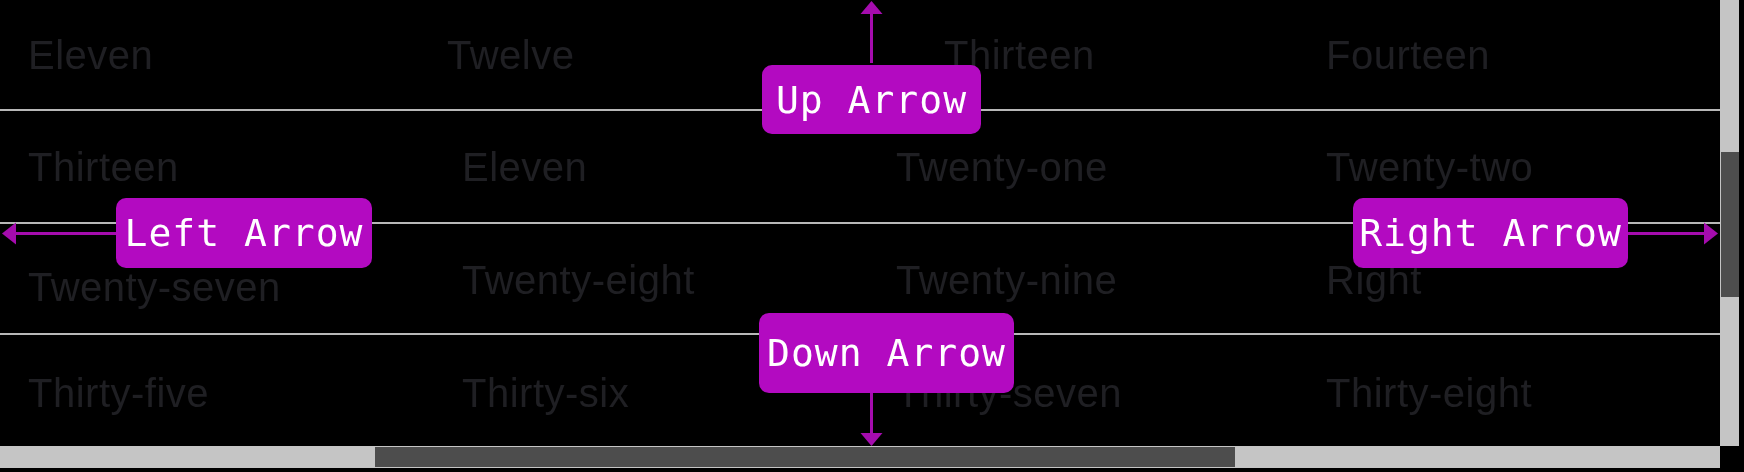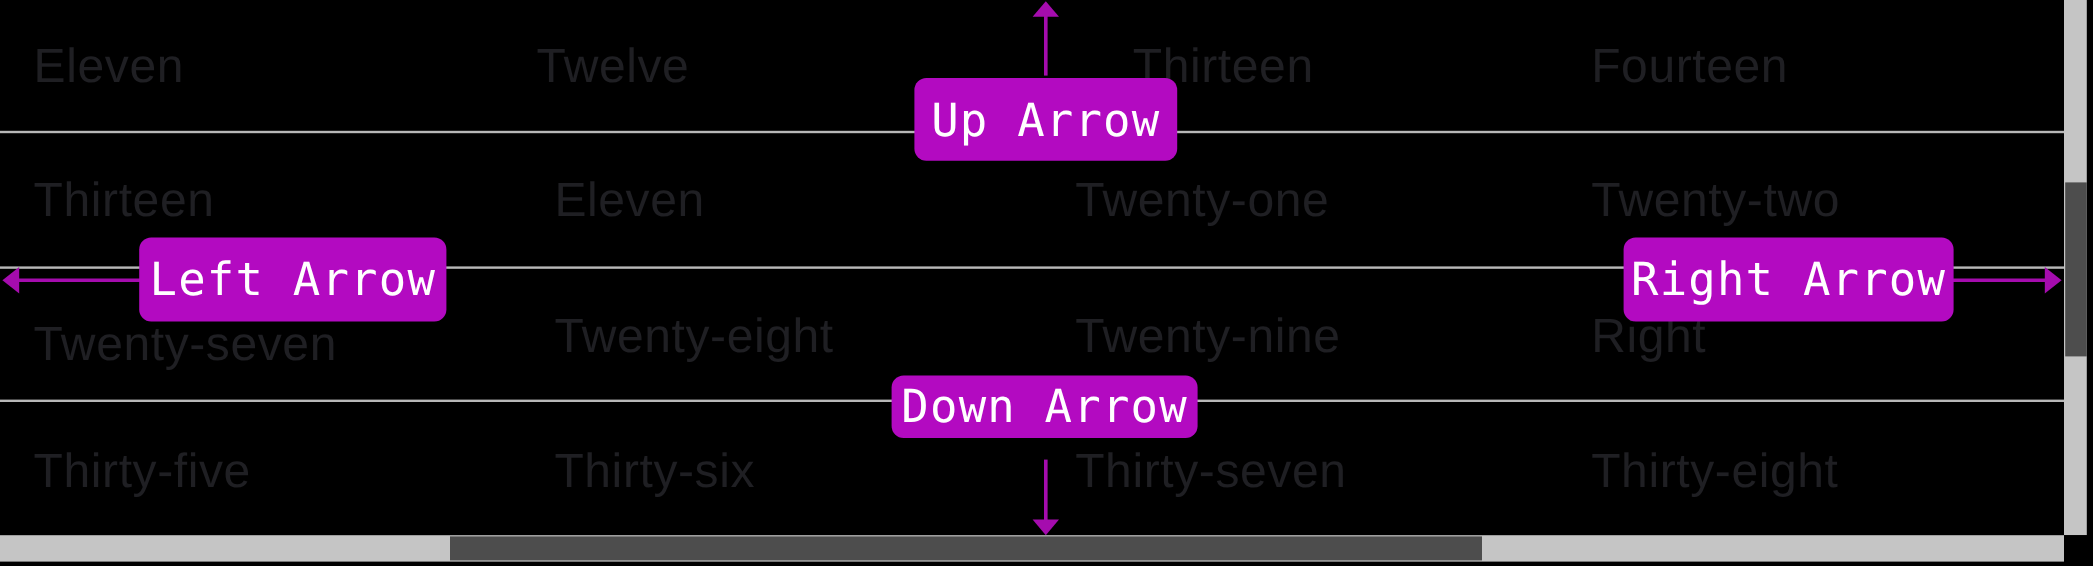--- a/index.html
+++ b/index.html
@@ -15,21 +15,21 @@
   .sep{position:absolute;left:0;width:1720px;height:2px;background:var(--line);}
   .sep.s1{top:109px;} .sep.s2{top:222px;} .sep.s3{top:333px;}
   .cell{position:absolute;font-size:40px;line-height:40px;color:var(--cell-text);
         white-space:nowrap;letter-spacing:0.5px;}
   .arrow-layer{position:absolute;left:0;top:0;width:1720px;height:446px;pointer-events:none;}
   .hintbtn{position:absolute;display:flex;align-items:center;justify-content:center;
            background:var(--accent);color:var(--button-text);border:none;border-radius:10px;
            font-family:"DejaVu Sans Mono","Liberation Mono",monospace;font-size:38px;
            letter-spacing:1px;white-space:nowrap;cursor:pointer;}
   .btn-up{left:762px;top:65px;width:219px;height:69px;}
-  .btn-down{left:743px;top:313px;width:255px;height:52px;}
+  .btn-down{left:759px;top:313px;width:255px;height:80px;}
   .btn-left{left:116px;top:198px;width:256px;height:70px;}
   .btn-right{left:1353px;top:198px;width:275px;height:70px;}
   .vscroll{position:absolute;left:1720px;top:0;width:19px;height:446px;background:var(--track);}
   .vthumb{position:absolute;left:1px;top:152px;width:18px;height:145px;background:var(--thumb);}
   .hscroll{position:absolute;left:0;top:446px;width:1720px;height:22px;background:var(--track);}
   .hthumb{position:absolute;left:375px;top:1px;width:860px;height:20px;background:var(--thumb);}
   .corner{position:absolute;left:1720px;top:446px;width:24px;height:26px;background:var(--background);}
 </style>
 </head>
 <body>

